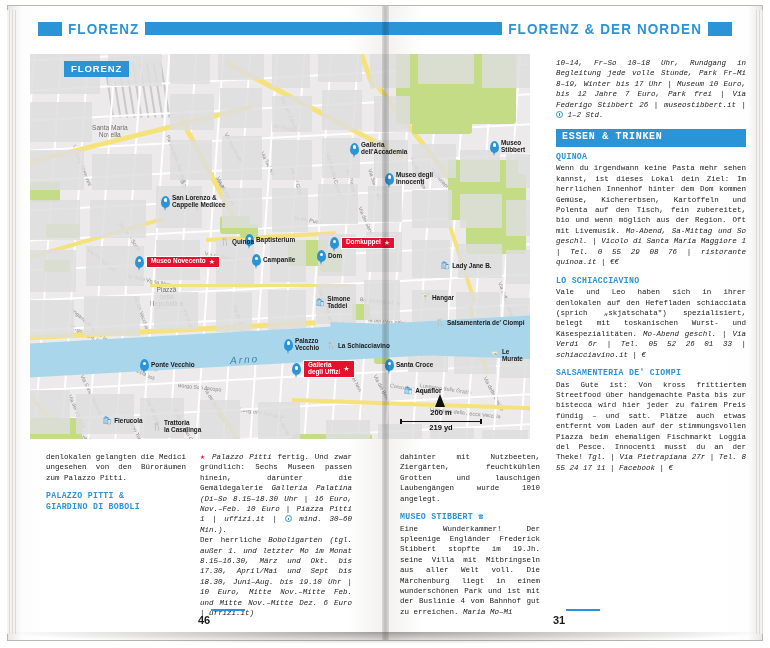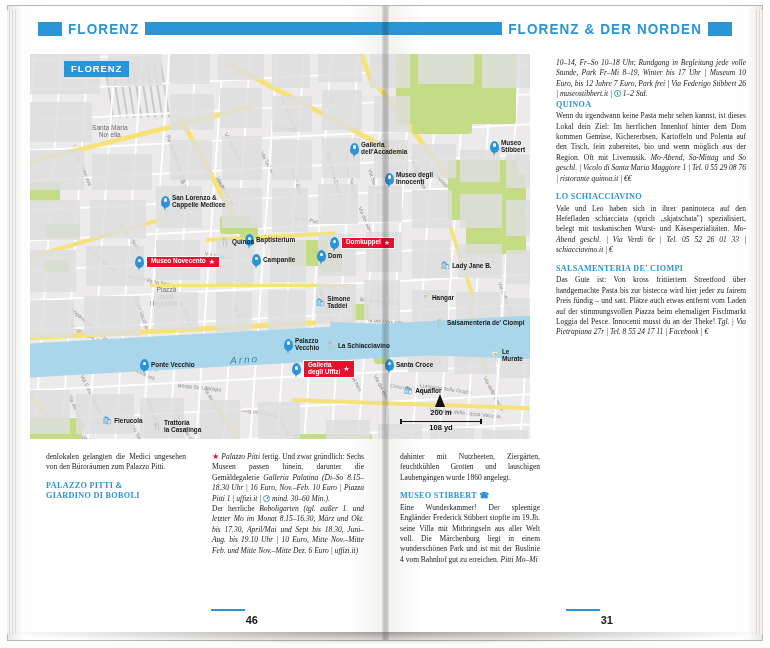--- a/index.html
+++ b/index.html
@@ -161,21 +161,21 @@
   }
   .northarrow {
     position: absolute; width: 0; height: 0;
     border-left: 5px solid transparent; border-right: 5px solid transparent;
     border-bottom: 13px solid #111;
   }
 
   
   .col {
     position: absolute;
-    font-family: Liberation Serif, serif;
+    font-family: Liberation Mono, monospace;
     font-size: 7.5px; line-height: 10.4px;
     color: #1b1b1b;
     text-align: justify;
     -webkit-hyphens: auto; hyphens: auto;
   }
   .col p { margin: 0 0 0 0; }
   .col p + p { margin-top: 0px; }
   .sect-head {
     color: #2b94d6; font-weight: bold; font-size: 8.2px;
     letter-spacing: .3px; line-height: 10.6px;
@@ -188,30 +188,30 @@
   
   .band {
     background: #2b94d6; color: #ffffff;
     font-weight: bold; font-size: 10px; letter-spacing: .7px;
     padding: 3px 6px 4px 6px;
     margin: 9px 0 5px 0;
   }
 
   
   #col-1 { left: 38px;  top: 446px; width: 140px; }
-  #col-2 { left: 204px; top: 446px; width: 152px; }
+  #col-2 { left: 192px; top: 446px; width: 152px; }
   #col-3 { left: 392px; top: 446px; width: 140px; }
   #col-4 { left: 548px; top: 52px;  width: 190px; }
 
   .col-4-top { font-style: italic; }
 
   
   .pagenum {
     position: absolute; bottom: 14px;
-    text-align: right; width: 60px;
+    text-align: left; width: 60px;
     font-size: 11px; font-weight: bold; color: #1a1a1a;
   }
   .pagenum::before {
     content: ""; display: block;
     width: 34px; height: 2.2px; background: #2b94d6;
     margin: 0 auto 3px auto;
   }
   #pn-left  { left: 190px; }
   #pn-right { left: 545px; }
 
@@ -458,21 +458,21 @@
         <div class="water" style="left:300px; top:268px; width:230px; height:30px; transform:rotate(2deg); transform-origin:left center;"></div>
 
         <div class="rivername" style="left:200px; top:300px; transform:rotate(-4deg);">Arno</div>
 
         <div class="map-label-box" style="left:34px; top:7px;">FLORENZ</div>
 
         <div class="northarrow" style="left:405px; top:340px;"></div>
         <div class="scalebar" style="left:370px; top:355px; width:82px;">
           <div>200 m</div>
           <div class="line"></div>
-          <div>108 yd</div>
+          <div>219 yd</div>
         </div>
 
       <div class="poi" style="left:320px;top:88px;">
             <span class="pin"></span>
             <span class="poi-name">Galleria
 dell'Accademia</span>
           </div>
           <div class="poi" style="left:355px;top:118px;">
             <span class="pin"></span>
             <span class="poi-name">Museo degli
@@ -595,51 +595,52 @@
         <span class="clockicon"></span>
         <span class="ital">mind. 30–60 Min.).</span>
       </p>
       <p style="margin-top:0;">
         <span>Der herrliche</span>
         <span class="ital">Boboligarten (tgl. außer 1. und letzter Mo im Monat 8.15–16.30, März und Okt. bis 17.30, April/Mai und Sept bis 18.30, Juni–Aug. bis 19.10 Uhr | 10 Euro, Mitte Nov.–Mitte Feb. und Mitte Nov.–Mitte Dez. 6 Euro | uffizi.it)</span>
       </p>
     </div>
 
     <div class="col" id="col-3">
-      <p>dahinter mit Nutzbeeten, Ziergärten, feuchtkühlen Grotten und lauschigen Laubengängen wurde 1860 angelegt.</p>
+      <p>dahinter mit Nutzbeeten, Ziergärten, feuchtkühlen Grotten und lauschigen Laubengängen wurde 1010 angelegt.</p>
       <div class="sect-head">
         <span>MUSEO STIBBERT</span>
         <span class="phoneicon">☎</span>
       </div>
       <p>
         <span>Eine Wunderkammer! Der spleenige Engländer Frederick Stibbert stopfte im 19.Jh. seine Villa mit Mitbringseln aus aller Welt voll. Die Märchenburg liegt in einem wunderschönen Park und ist mit der Buslinie 4 vom Bahnhof gut zu erreichen.</span>
-        <span class="ital">Pitti Mo–Mi</span>
+        <span class="ital">Maria Mo–Mi</span>
       </p>
     </div>
 
     <div class="col" id="col-4">
       <p class="col-4-top">
         <span>10–14, Fr–So 10–18 Uhr, Rundgang in Begleitung jede volle Stunde, Park Fr–Mi 8–19, Winter bis 17 Uhr | Museum 10 Euro, bis 12 Jahre 7 Euro, Park frei | Via Federigo Stibbert 26 | museostibbert.it |</span>
         <span class="clockicon"></span>
         <span>1–2 Std.</span>
       </p>
 
+      <div class="band">ESSEN &amp; TRINKEN</div>
 
       <div>
         <div class="sect-head first">QUINOA</div>
         <p>
           <span>Wenn du irgendwann keine Pasta mehr sehen kannst, ist dieses Lokal dein Ziel: Im herrlichen Innenhof hinter dem Dom kommen Gemüse, Kichererbsen, Kartoffeln und Polenta auf den Tisch, fein zubereitet, bio und wenn möglich aus der Region. Oft mit Livemusik.</span>
           <span class="ital">Mo-Abend, Sa-Mittag und So geschl. | Vicolo di Santa Maria Maggiore 1 | Tel. 0 55 29 08 76 | ristorante quinoa.it | €€</span>
         </p>
       </div>
 
       <div>
         <div class="sect-head">LO SCHIACCIAVINO</div>
         <p>
-          <span>Vale und Leo haben sich in ihrer paninoteca auf den Hefefladen schiacciata (sprich „skjatschata") spezialisiert, belegt mit toskanischen Wurst- und Käsespezialitäten.</span>
+          <span>Vale und Leo haben sich in ihrer denlokalen auf den Hefefladen schiacciata (sprich „skjatschata") spezialisiert, belegt mit toskanischen Wurst- und Käsespezialitäten.</span>
           <span class="ital">Mo-Abend geschl. | Via Verdi 6r | Tel. 05 52 26 01 33 | schiacciavino.it | €</span>
         </p>
       </div>
 
       <div>
         <div class="sect-head">SALSAMENTERIA DE' CIOMPI</div>
         <p>
           <span>Das Gute ist: Von kross frittiertem Streetfood über handgemachte Pasta bis zur bistecca wird hier jeder zu fairem Preis fündig – und satt. Plätze auch etwas entfernt vom Laden auf der stimmungsvollen Piazza beim ehemaligen Fischmarkt Loggia del Pesce. Innocenti musst du an der Theke!</span>
           <span class="ital">Tgl. | Via Pietrapiana 27r | Tel. 8 55 24 17 11 | Facebook | €</span>
         </p>

